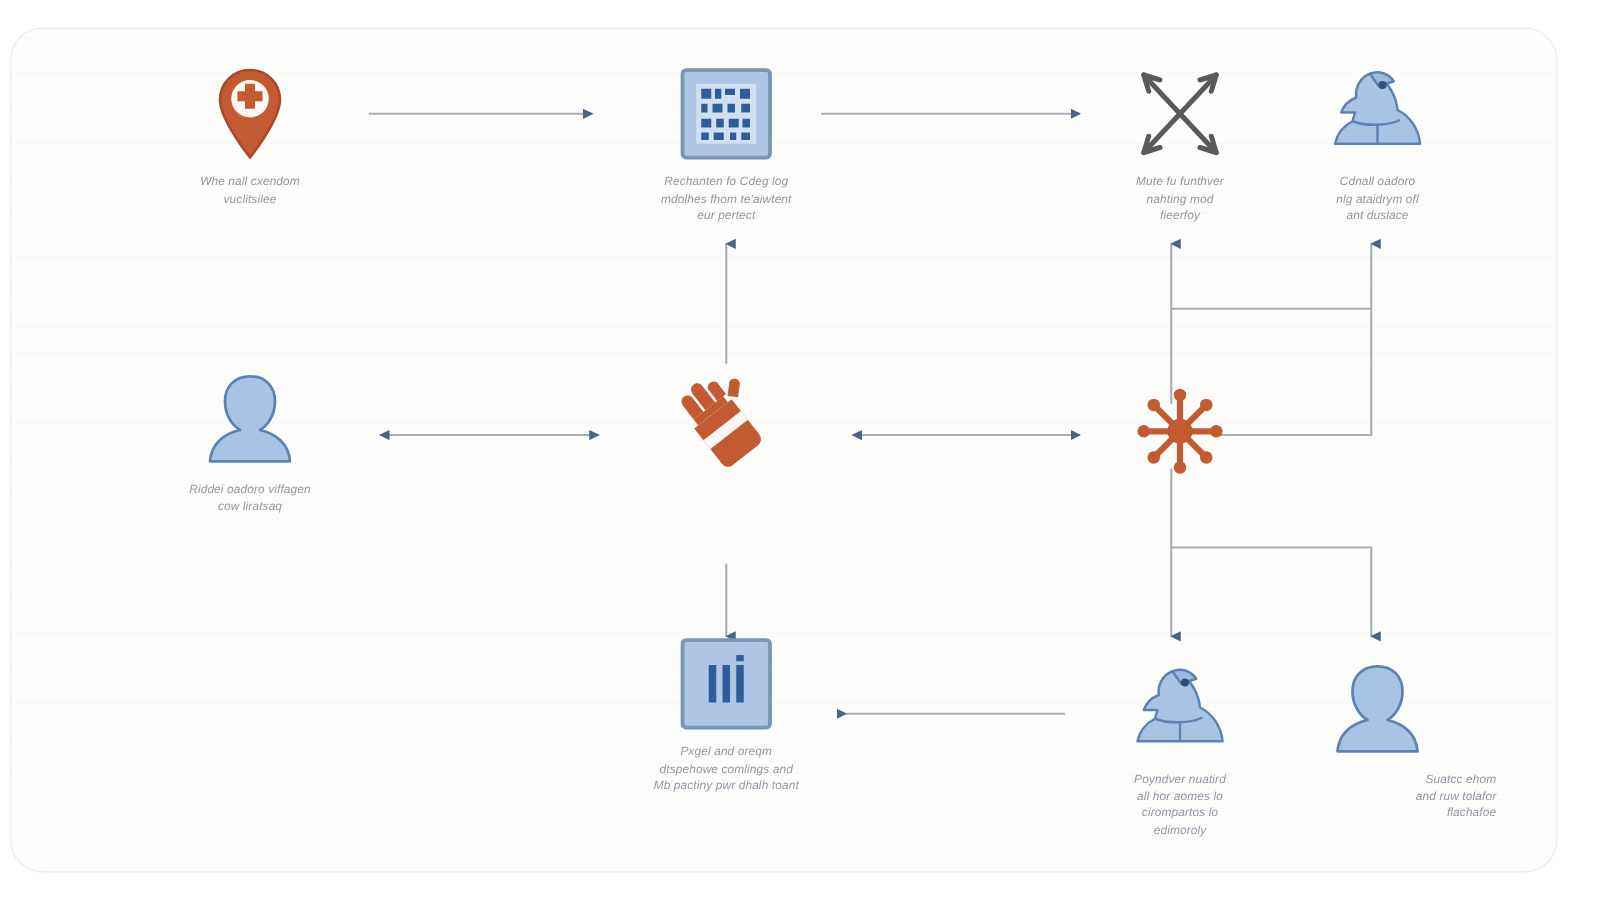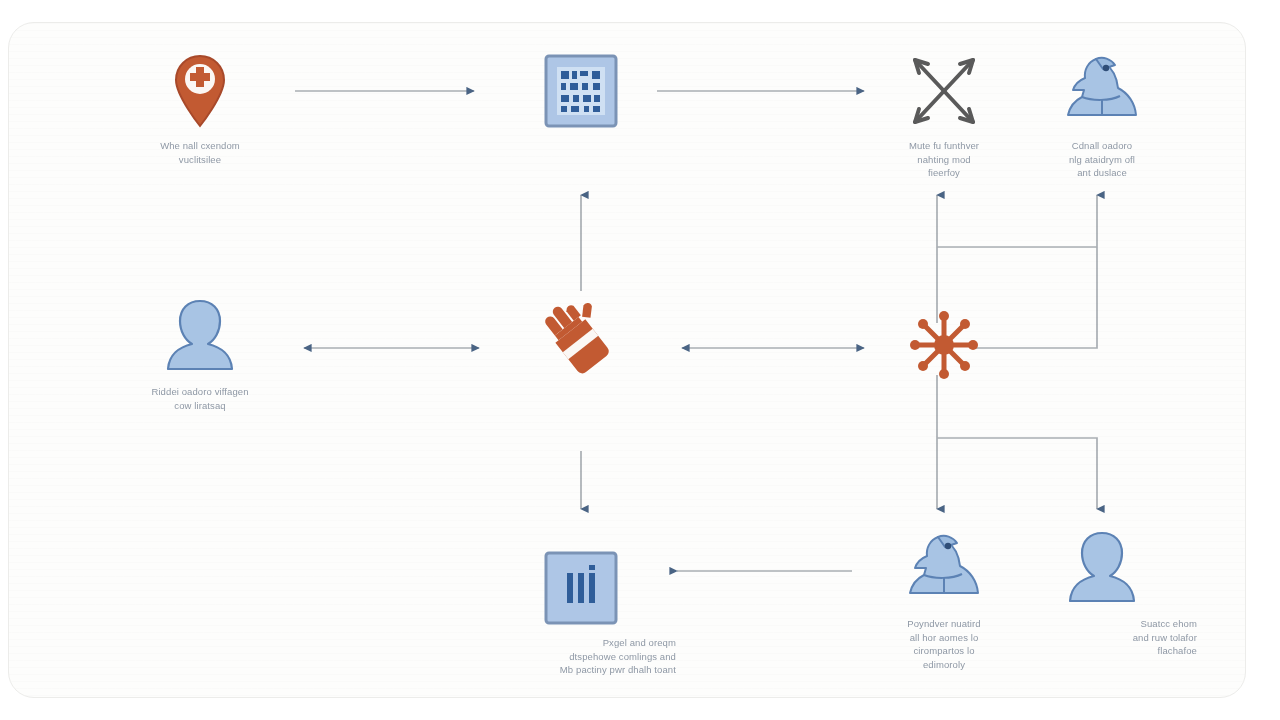--- a/index.html
+++ b/index.html
@@ -56,20 +56,21 @@
     top: 0;
     width: 1238px;
     height: 676px;
   }
 
   .node {
     position: absolute;
     width: 190px;
     text-align: center;
     z-index: 3;
+    font-style: italic;
   }
 
   .node .glyph {
     height: 84px;
     display: flex;
     align-items: center;
     justify-content: center;
   }
 
   .node .label {
@@ -162,20 +163,23 @@
             <rect x="29" y="41" width="6" height="7"></rect>
             <rect x="39" y="41" width="8" height="7"></rect>
             <rect x="50" y="41" width="6" height="7"></rect>
             <rect x="17" y="52" width="6" height="6"></rect>
             <rect x="27" y="52" width="8" height="6"></rect>
             <rect x="40" y="52" width="5" height="6"></rect>
             <rect x="49" y="52" width="7" height="6"></rect>
           </g>
         </svg>
       </div>
+      <div class="label">Rechanten fo Cdeg log
+mdolhes fhom te'aiwtent
+eur pertect</div>
     </div>
 
     <div class="node" style="left:998px; top:26px;">
       <div class="glyph">
         <svg class="icon-svg" width="80" height="76" viewBox="0 0 80 76">
           <path d="M34 6 C26 9 22 17 23 25 C18 27 13 31 11 37 L22 37 L20 44
                    C14 47 8 53 6 62 L74 62 C73 50 66 40 56 35
                    C55 25 50 15 42 9 Z" fill="#a8c4e4" stroke="#5c82b4" stroke-width="2" stroke-linejoin="round"></path>
           <path d="M34 6 C41 3 49 6 53 12 L41 16 Z" fill="#9bbbdf" stroke="#5c82b4" stroke-width="2" stroke-linejoin="round"></path>
           <circle cx="44" cy="15" r="3.2" fill="#2f4e78"></circle>
@@ -257,21 +261,21 @@
             <circle cx="17" cy="17" r="5"></circle>
             <circle cx="59" cy="59" r="5"></circle>
             <circle cx="59" cy="17" r="5"></circle>
             <circle cx="17" cy="59" r="5"></circle>
           </g>
         </svg>
       </div>
       <div class="label"></div>
     </div>
 
-    <div class="node" style="left:477px; top:523px;text-align:right;">
+    <div class="node" style="left:477px; top:482px;">
       <div class="glyph">
         <svg class="icon-svg" width="74" height="74" viewBox="0 0 74 74">
           <rect x="2" y="2" width="70" height="70" rx="3" fill="#aec6e6" stroke="#7b93b5" stroke-width="3"></rect>
           <g fill="#2f5d99">
             <rect x="23" y="22" width="6" height="30"></rect>
             <rect x="34" y="22" width="6" height="30"></rect>
             <rect x="45" y="22" width="6" height="30"></rect>
             <rect x="45" y="14" width="6" height="5"></rect>
           </g>
         </svg>

